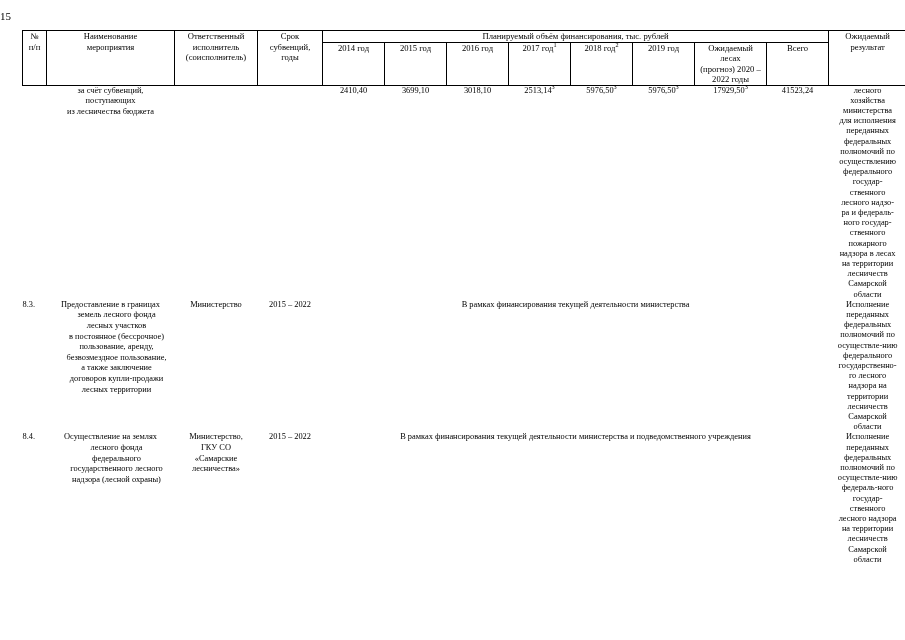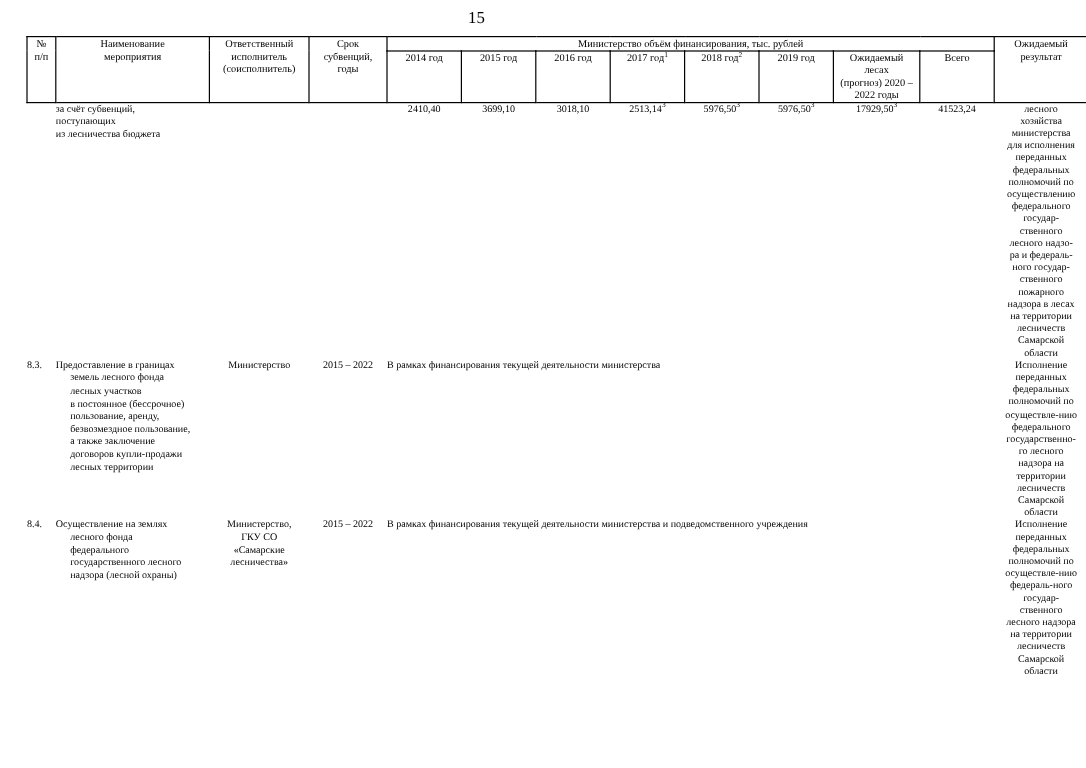--- a/index.html
+++ b/index.html
@@ -21,22 +21,22 @@
     width: 905px;
     height: 640px;
   }
 
   
   .page-number {
     position: absolute;
     top: 10px;
     left: 0;
     width: 794px;
-    text-align: center;
-    font-size: 14px;
+    text-align: left;
+    font-size: 11px;
     line-height: 12px;
   }
 
   
   table.doc-table {
     position: absolute;
     left: 22px;
     top: 30px;
     width: 860px;
     border-collapse: collapse;
@@ -84,29 +84,30 @@
     line-height: 0;
   }
 
   
   .num-cell {
     text-align: left;
     padding-left: 2px;
     white-space: nowrap;
     margin-top: 44px;
   }
-  .name-cell { text-align: left; }
+  .name-cell { text-align: center; }
   .resp-cell { text-align: center; margin-top: 24px; }
   .term-cell { text-align: center; }
   .result-cell {
     text-align: center;
     line-height: 10.2px;
   }
   .money-cell { text-align: center; }
   .span-note {
+    text-align: center;
     vertical-align: top;
     padding-top: 2px;
     margin-top: 16px;
   }
   .lead-indent { padding-left: 12px; }
 </style>
 </head>
 <body>
 
 <div id="page">
@@ -143,21 +144,21 @@
         <th rowspan="3">
           <div>Ответственный</div>
           <div>исполнитель</div>
           <div>(соисполнитель)</div>
         </th>
         <th rowspan="3">
           <div>Срок</div>
           <div>субвенций,</div>
           <div>годы</div>
         </th>
-        <th colspan="8">Министерство объём финансирования, тыс. рублей</th>
+        <th colspan="8">Планируемый объём финансирования, тыс. рублей</th>
         <th rowspan="3">
           <div>Ожидаемый</div>
           <div>результат</div>
         </th>
       </tr>
       <tr>
         <th rowspan="2">2014 год</th>
         <th rowspan="2">2015 год</th>
         <th rowspan="2">2016 год</th>
         <th rowspan="2">

